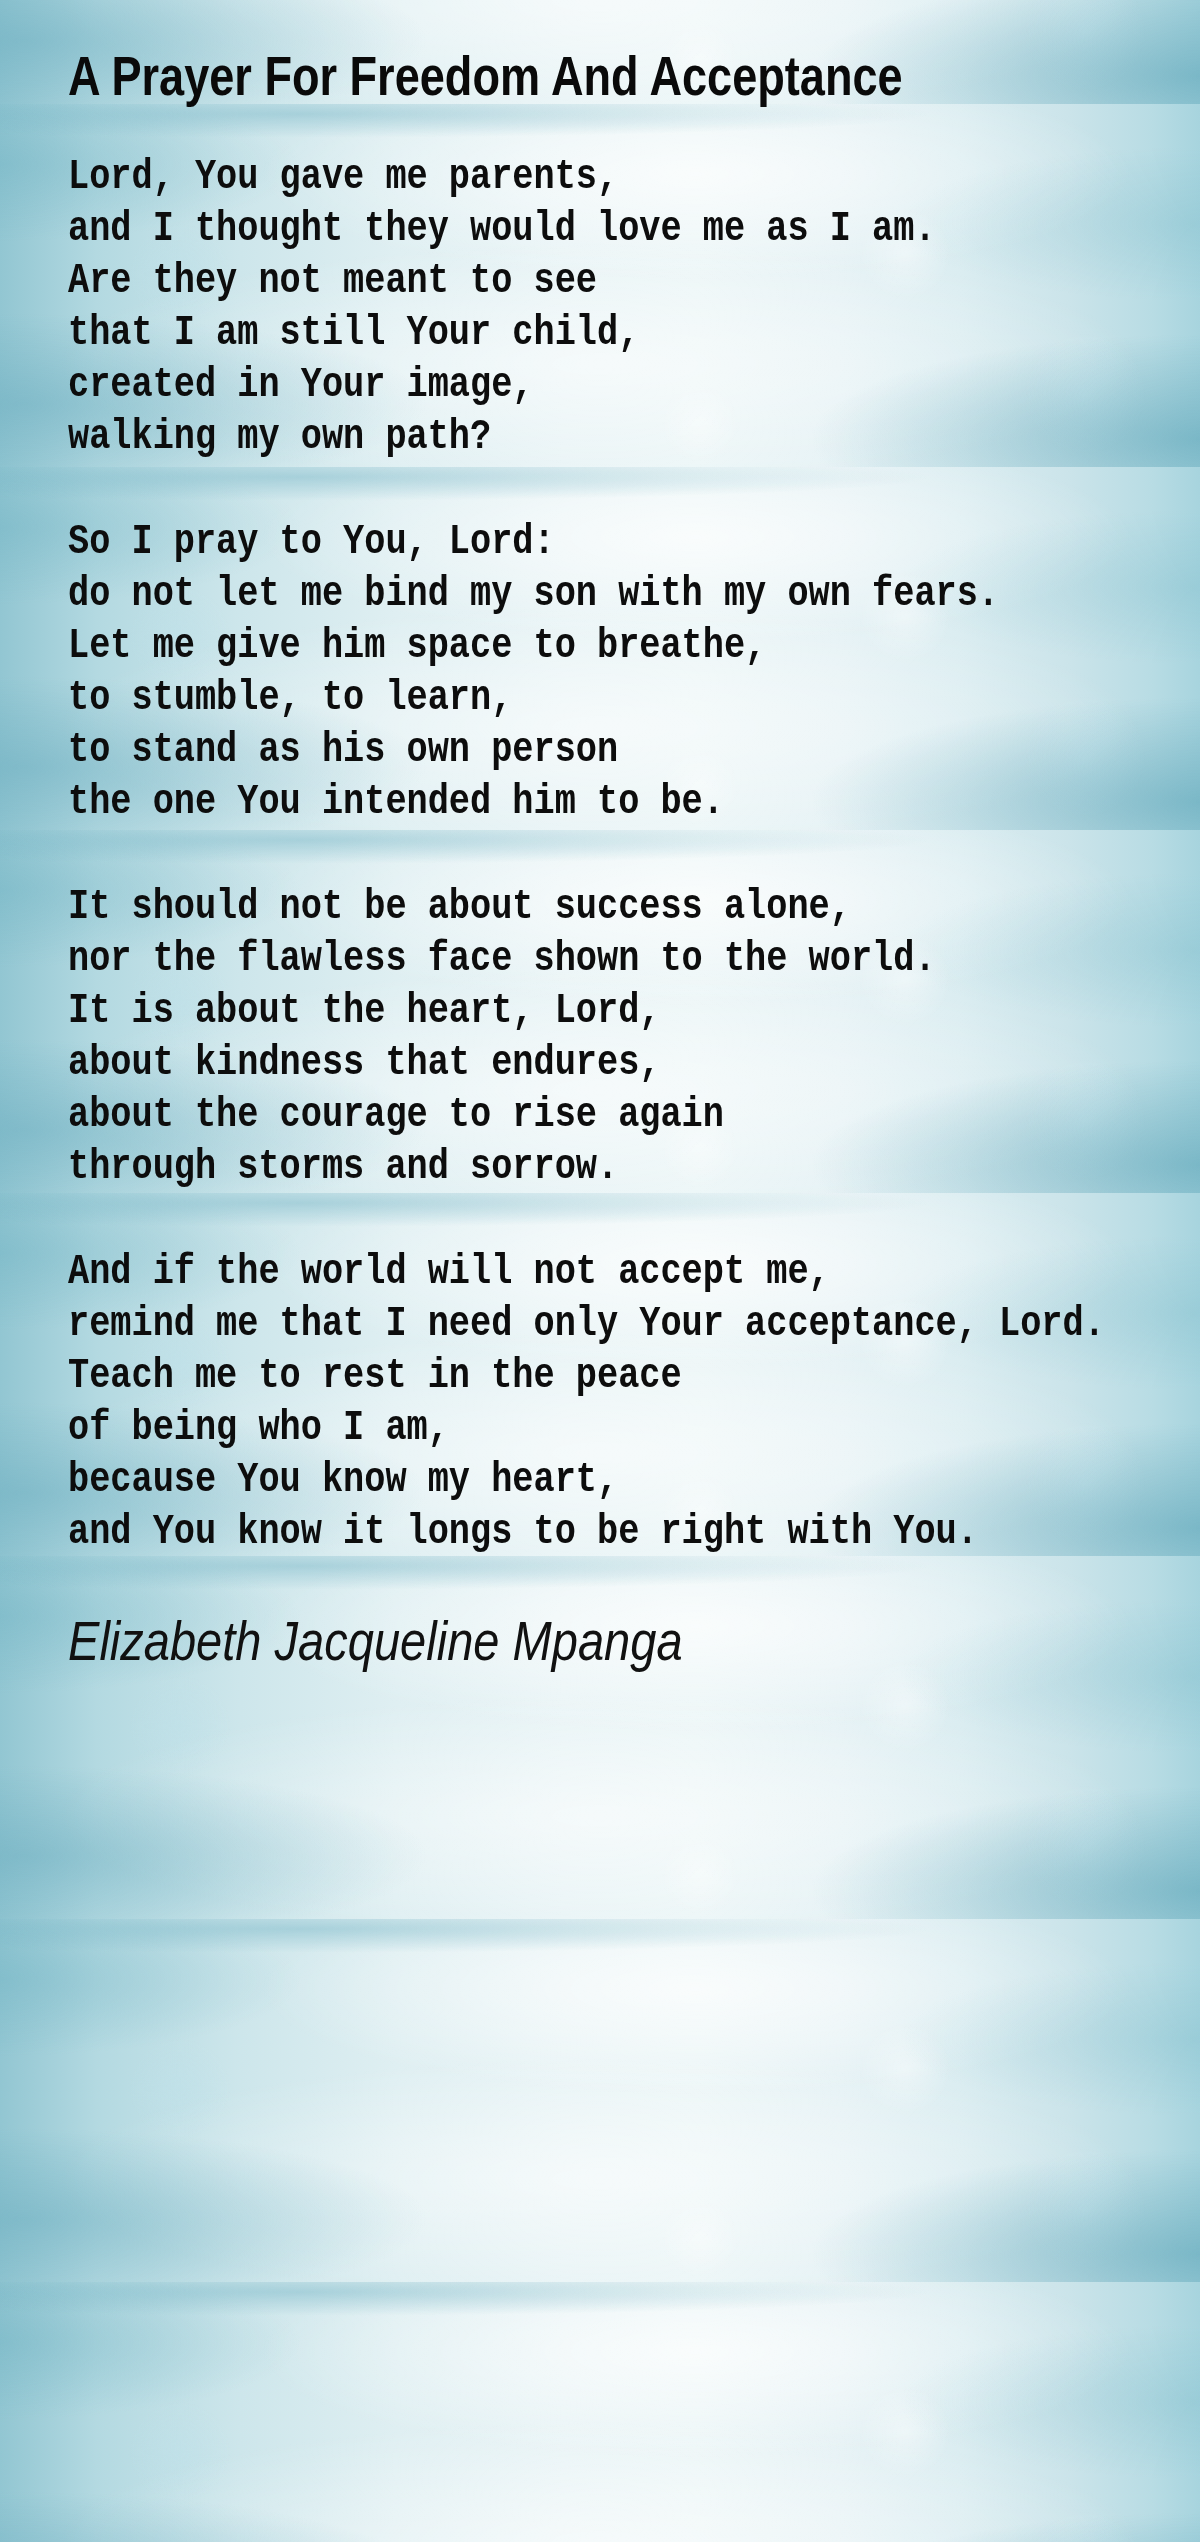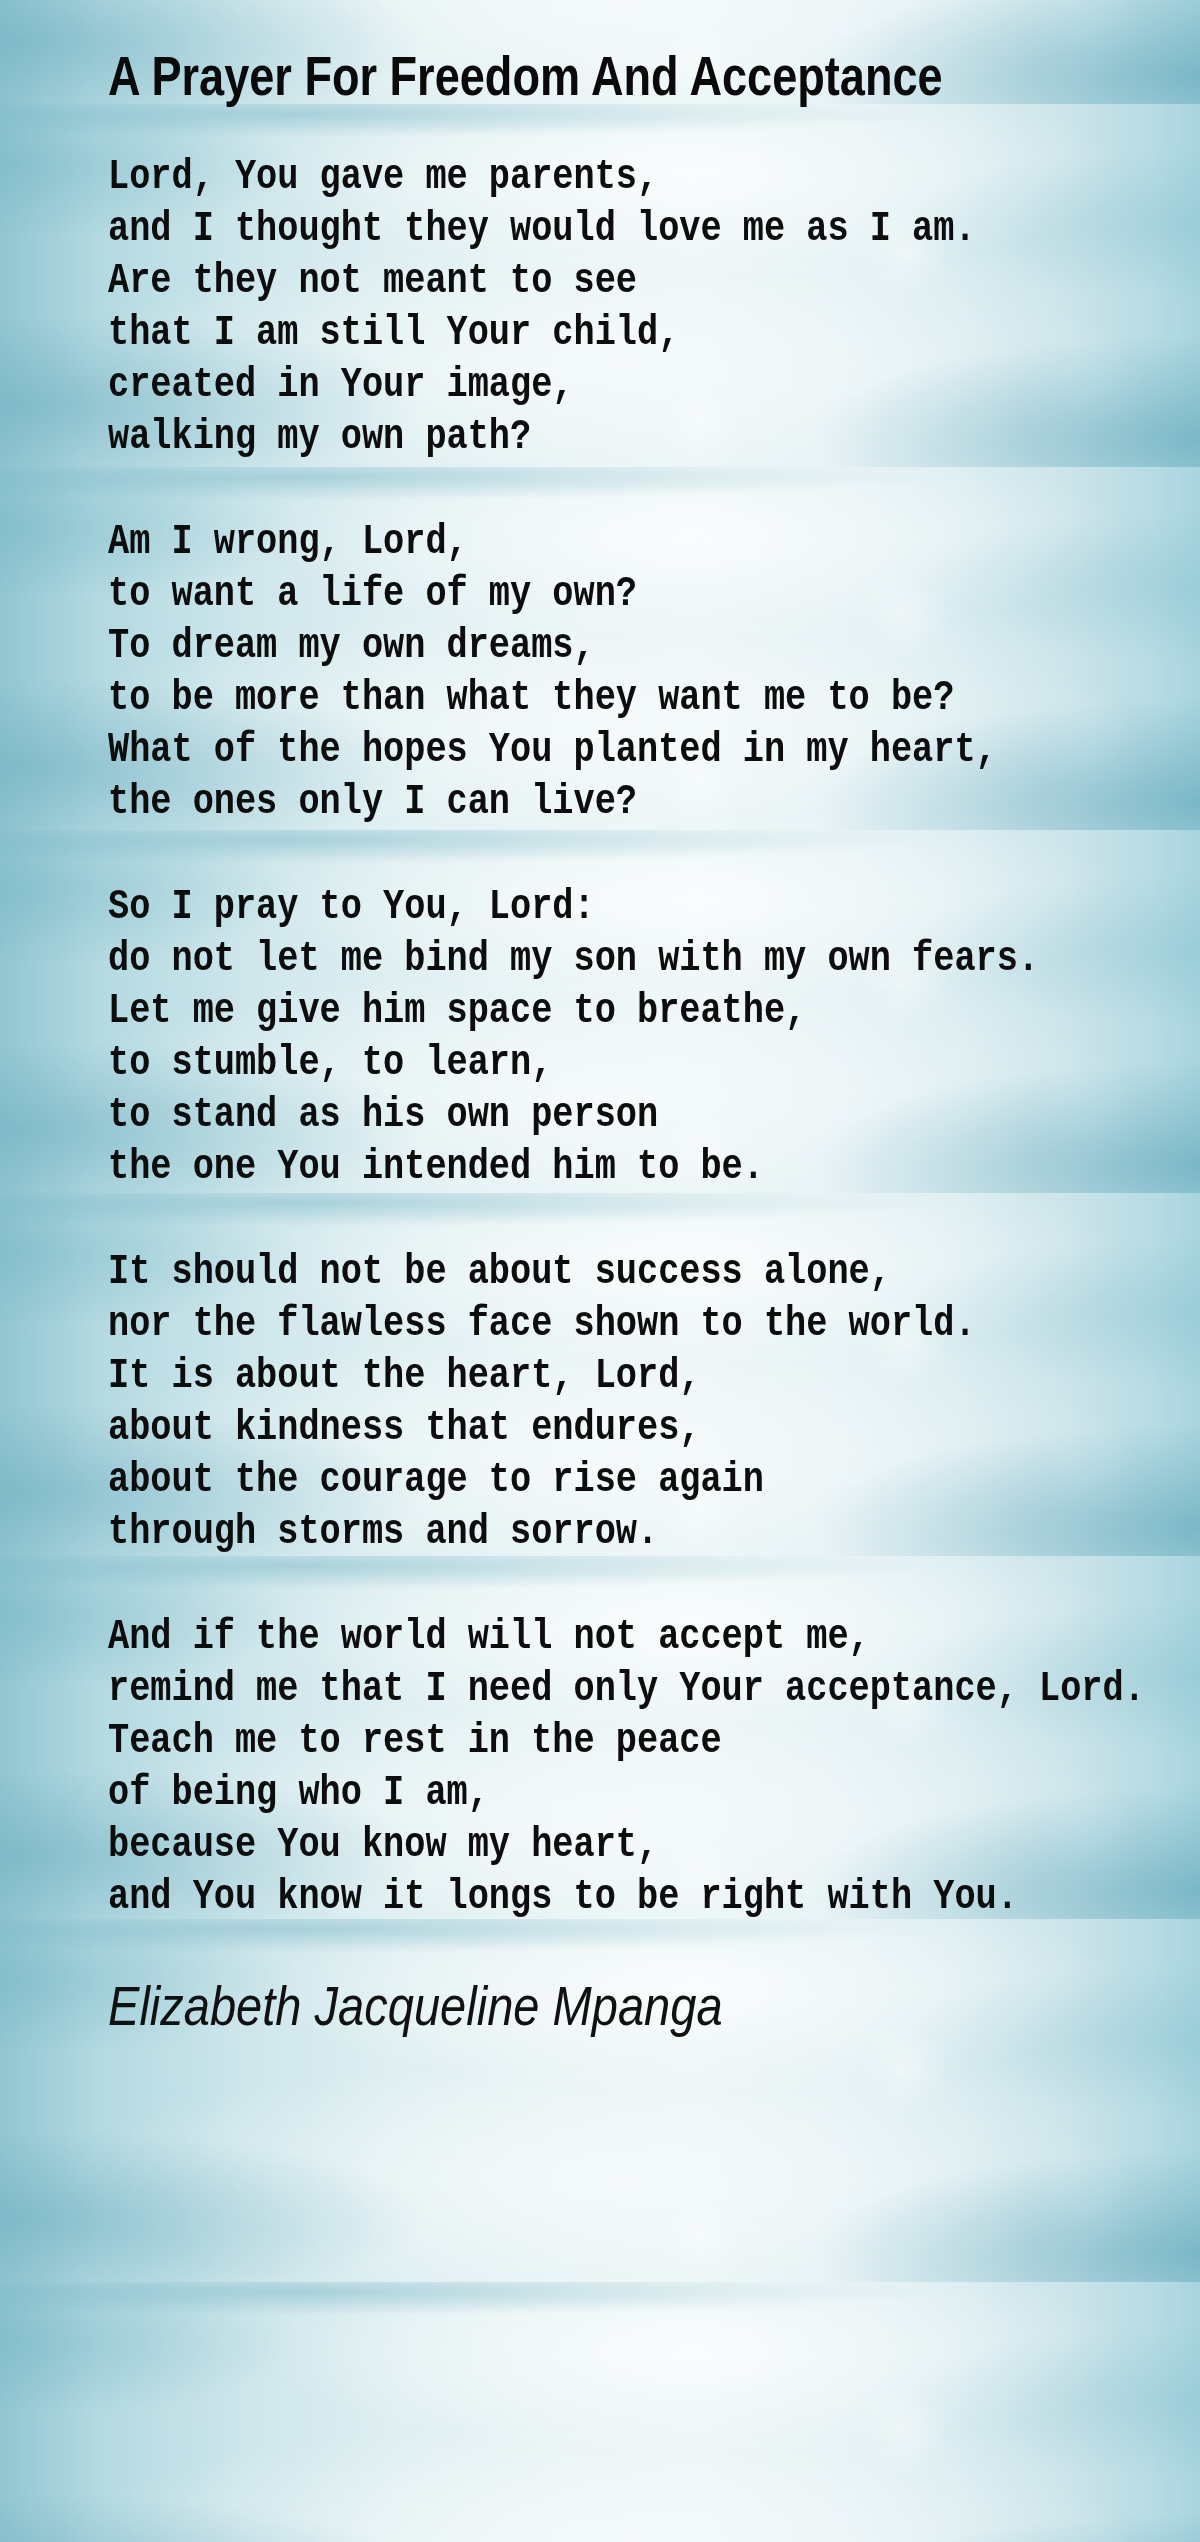--- a/index.html
+++ b/index.html
@@ -44,21 +44,21 @@
         #cbe4ea 89%, #b8dce4 96%, #a7d4de 100%);
     background-size: 1200px 363px;
     background-repeat: repeat-y;
     background-position: 0 -259px;
   }
 
   .content {
     position: absolute;
     inset: 0;
     box-sizing: border-box;
-    padding: 48px 30px 0 108px;
+    padding: 48px 30px 0 68px;
     border-radius: 6px;
   }
 
   .poem-title {
     margin: 0 0 47px 0;
     font-size: 55px;
     line-height: 56px;
     font-weight: 700;
     white-space: nowrap;
     transform: scaleX(0.82);
@@ -100,28 +100,20 @@
 
     <div class="stanza">
       <div class="line">Lord, You gave me parents,</div>
       <div class="line">and I thought they would love me as I am.</div>
       <div class="line">Are they not meant to see</div>
       <div class="line">that I am still Your child,</div>
       <div class="line">created in Your image,</div>
       <div class="line">walking my own path?</div>
     </div>
 
-    <div class="stanza">
-      <div class="line">Am I wrong, Lord,</div>
-      <div class="line">to want a life of my own?</div>
-      <div class="line">To dream my own dreams,</div>
-      <div class="line">to be more than what they want me to be?</div>
-      <div class="line">What of the hopes You planted in my heart,</div>
-      <div class="line">the ones only I can live?</div>
-    </div>
 
 
     <div class="stanza">
       <div class="line">So I pray to You, Lord:</div>
       <div class="line">do not let me bind my son with my own fears.</div>
       <div class="line">Let me give him space to breathe,</div>
       <div class="line">to stumble, to learn,</div>
       <div class="line">to stand as his own person</div>
       <div class="line">the one You intended him to be.</div>
     </div>

